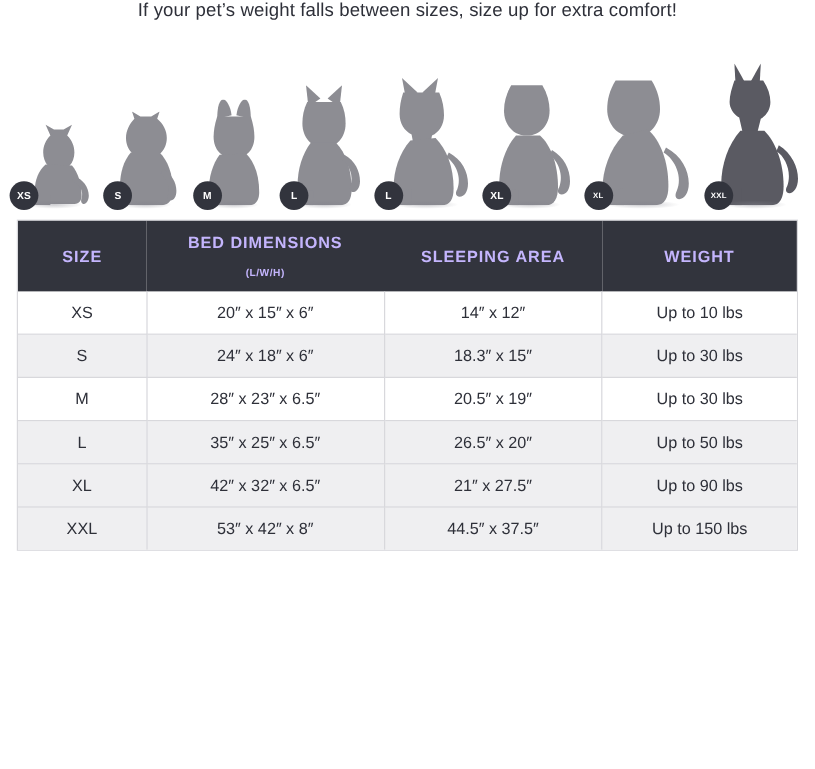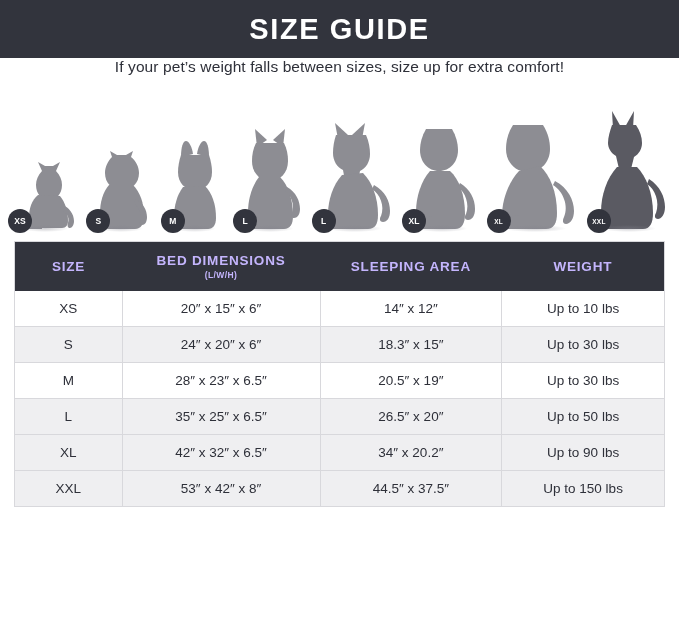--- a/index.html
+++ b/index.html
@@ -112,21 +112,21 @@
     letter-spacing: 0.8px;
     padding: 11px 4px;
     text-align: center;
     vertical-align: middle;
   }
   thead th .sub {
     display: block;
     font-size: 8.5px;
     font-weight: bold;
     letter-spacing: 0.4px;
-    margin-top: 2px;
+    margin-top: 12px;
   }
   tbody td {
     font-size: 13.5px;
     text-align: center;
     padding: 10px 4px;
     color: #2e3039;
     border-right: 1px solid #d8d8dc;
     border-bottom: 1px solid #d8d8dc;
   }
   tbody td:last-child { border-right: none; text-align: center; }
@@ -137,23 +137,20 @@
   col.c-size { width: 16.5%; }
   col.c-dims { width: 30.5%; }
   col.c-sleep { width: 28%; }
   col.c-weight { width: 25%; }
 </style>
 </head>
 <body>
 
 <div class="page">
 
-  <div class="header-bar">
-    <div class="header-title">SIZE GUIDE</div>
-  </div>
 
   <div class="subtitle">If your pet’s weight falls between sizes, size up for extra comfort!</div>
 
   <div class="pets-row">
 
     <div class="pet" style="width:62px;">
       <div class="pet-shadow"></div>
       <svg width="62" height="68" viewBox="0 0 62 68" aria-hidden="true">
         <g fill="#8d8d93">
           <path d="M28 10 l-4 -9 7 4 h8 l7 -4 -4 9 c4 4 6 9 6 14 0 9 -6 15 -13 15 -7 0 -13 -6 -13 -15 0 -5 2 -10 6 -14z"></path>
@@ -296,40 +293,40 @@
       </thead>
       <tbody>
         <tr class="plain">
           <td>XS</td>
           <td>20″ x 15″ x 6″</td>
           <td>14″ x 12″</td>
           <td>Up to 10 lbs</td>
         </tr>
         <tr class="alt">
           <td>S</td>
-          <td>24″ x 20″ x 6″</td>
+          <td>24″ x 18″ x 6″</td>
           <td>18.3″ x 15″</td>
           <td>Up to 30 lbs</td>
         </tr>
         <tr class="plain">
           <td>M</td>
           <td>28″ x 23″ x 6.5″</td>
           <td>20.5″ x 19″</td>
           <td>Up to 30 lbs</td>
         </tr>
         <tr class="alt">
           <td>L</td>
           <td>35″ x 25″ x 6.5″</td>
           <td>26.5″ x 20″</td>
           <td>Up to 50 lbs</td>
         </tr>
         <tr class="alt">
           <td>XL</td>
           <td>42″ x 32″ x 6.5″</td>
-          <td>34″ x 20.2″</td>
+          <td>21″ x 27.5″</td>
           <td>Up to 90 lbs</td>
         </tr>
         <tr class="alt">
           <td>XXL</td>
           <td>53″ x 42″ x 8″</td>
           <td>44.5″ x 37.5″</td>
           <td>Up to 150 lbs</td>
         </tr>
       </tbody>
     </table>

